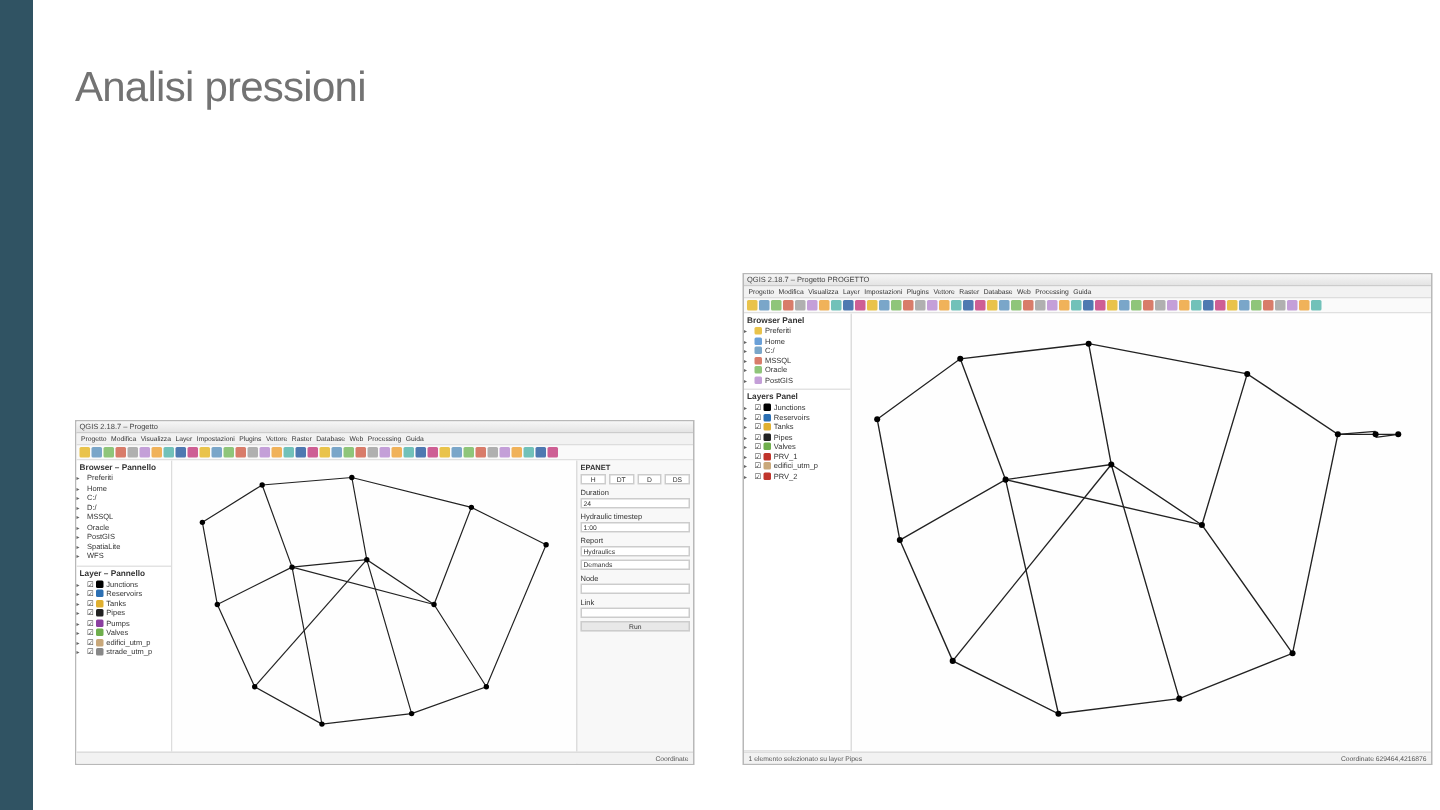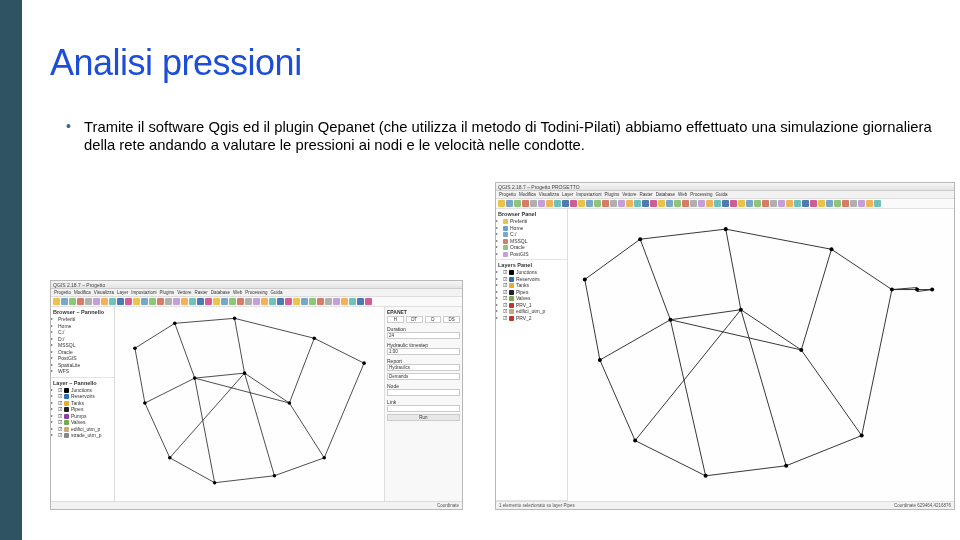--- a/index.html
+++ b/index.html
@@ -1,20 +1,20 @@
 <!DOCTYPE html>
 <html><head>
 <meta charset="utf-8">
 <style>
   * { box-sizing: border-box; margin: 0; padding: 0; }
   html, body { width: 960px; height: 540px; font-family: Arial, Helvetica, sans-serif; background: #fff; overflow: hidden; }
   .slide { position: relative; width: 960px; height: 540px; }
   .sidebar { position: absolute; left: 0; top: 0; width: 22px; height: 540px; background: #305363; }
   .content { position: absolute; left: 50px; top: 42px; right: 8px; }
-  .title { font-size: 36px; font-weight: 400; color: #1d4ed8; margin-bottom: 34px; letter-spacing: -0.5px; }
+  .title { font-size: 28px; font-weight: 400; color: #737373; margin-bottom: 14px; letter-spacing: -0.5px; }
   .title .light { font-weight: 300; }
   ul.main { list-style: none; padding-left: 34px; }
   ul.main > li { position: relative; font-size: 14.8px; line-height: 1.25; color: #000; margin-bottom: 18px; }
   ul.main > li::before { content: "•"; position: absolute; left: -18px; color: #2f6e8f; font-size: 14px; }
   ul.sub { list-style: none; padding-left: 34px; margin-top: 8px; }
   ul.sub > li { position: relative; font-size: 11.5px; color: #000; margin-bottom: 2px; }
   ul.sub > li::before { content: "•"; position: absolute; left: -16px; color: #2f6e8f; font-size: 11px; }
 
   
   .shot { position: absolute; border: 1px solid #b8b8b8; background: #fff; font-size: 6px; color: #333; }
@@ -51,21 +51,20 @@
 <body>
 
 <div class="slide">
   <div class="sidebar"></div>
 
   <div class="content">
     <h1 class="title">
       <span>Analisi</span><span class="light"> pressioni</span>
     </h1>
     <ul class="main">
-      <li>Tramite il software Qgis ed il plugin Qepanet (che utilizza il metodo di Todini-Pilati) abbiamo effettuato una simulazione giornaliera della rete andando a valutare le pressioni ai nodi e le velocità nelle condotte.</li>
     </ul>
   </div>
 
   <div class="shot shot-left">
     <div class="titlebar">
         <span>QGIS 2.18.7 – Progetto</span>
       </div>
     <div class="menubar" id="menusL">
         <span>Progetto</span>
         <span>Modifica</span>

